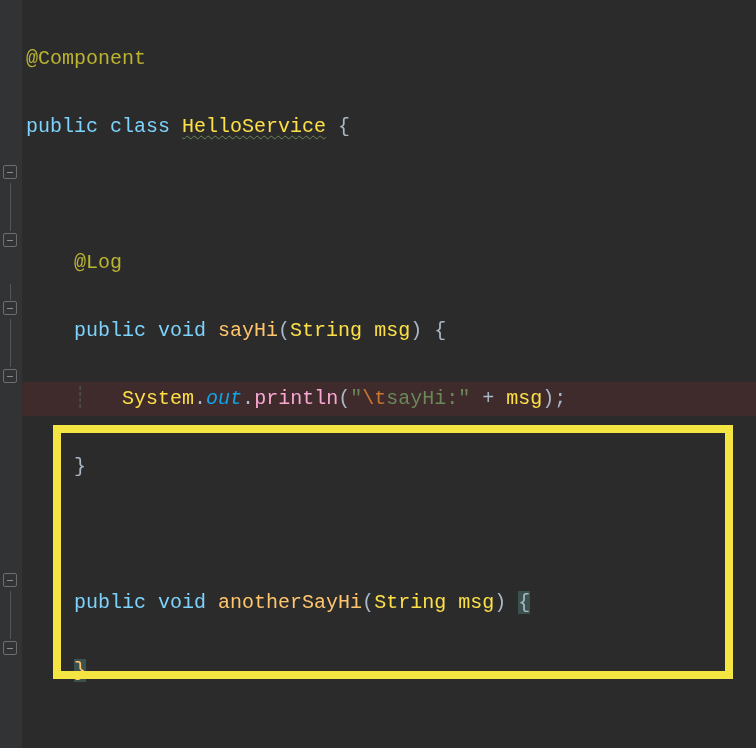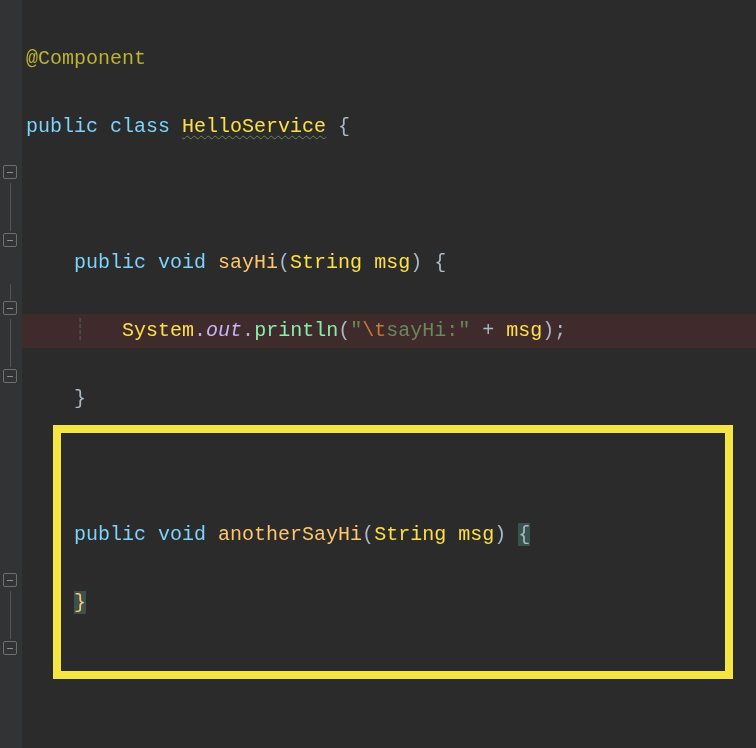--- a/index.html
+++ b/index.html
@@ -30,22 +30,22 @@
     height: 34px;
     padding-left: 4px;
     position: relative;
   }
   .hl-red { background: #3f2b2b; }
   .kw { color: #7dd3fc; }
   .ann { color: #bbb431; }
   .type { color: #fde047; }
   .str { color: #6a8759; }
   .esc { color: #cc7832; }
-  .field { color: #c4b5fd; font-style: italic; }
-  .call { color: #86efac; }
+  .field { color: #0ea5e9; font-style: italic; }
+  .call { color: #f9a8d4; }
   .method { color: #ffc66d; }
   .punct { color: #a9b7c6; }
   .paren { color: #a9b7c6; }
   .underline-warn {
     text-decoration: underline wavy #6a8759;
     text-decoration-thickness: 1px;
     text-underline-offset: 3px;
   }
   .brace-hl { background: #3b514d; }
   .ind { color: #4e4e4e; }
@@ -92,20 +92,21 @@
 
   <div class="fold" style="top:573px"></div>
   <div class="fold" style="top:641px"></div>
   <div class="vline" style="top:591px;height:48px"></div>
 </div>
 
 <div class="code">
 <span class="line"><span class="ann">@Component</span></span>
 <span class="line"><span class="kw">public</span> <span class="kw">class</span> <span class="type underline-warn">HelloService</span> <span class="punct">{</span></span>
 <span class="line"></span>
+<span class="line">    <span class="ann">@Log</span></span>
 <span class="line">    <span class="kw">public</span> <span class="kw">void</span> <span class="method">sayHi</span><span class="paren">(</span><span class="type">String</span> <span class="type">msg</span><span class="paren">)</span> <span class="punct">{</span></span>
 <span class="line hl-red">    <span class="ind">┊   </span><span class="type">System</span><span class="punct">.</span><span class="field">out</span><span class="punct">.</span><span class="call">println</span><span class="paren">(</span><span class="str">"</span><span class="esc">\t</span><span class="str">sayHi:</span><span class="str">"</span><span class="punct"> + </span><span class="type">msg</span><span class="paren">)</span><span class="punct">;</span></span>
 <span class="line">    <span class="punct">}</span></span>
 <span class="line"></span>
 <span class="line">    <span class="kw">public</span> <span class="kw">void</span> <span class="method">anotherSayHi</span><span class="paren">(</span><span class="type">String</span> <span class="type">msg</span><span class="paren">)</span> <span class="punct brace-hl">{</span></span>
 <span class="line">    <span class="method brace-hl">}</span></span>
 
 
 
 

